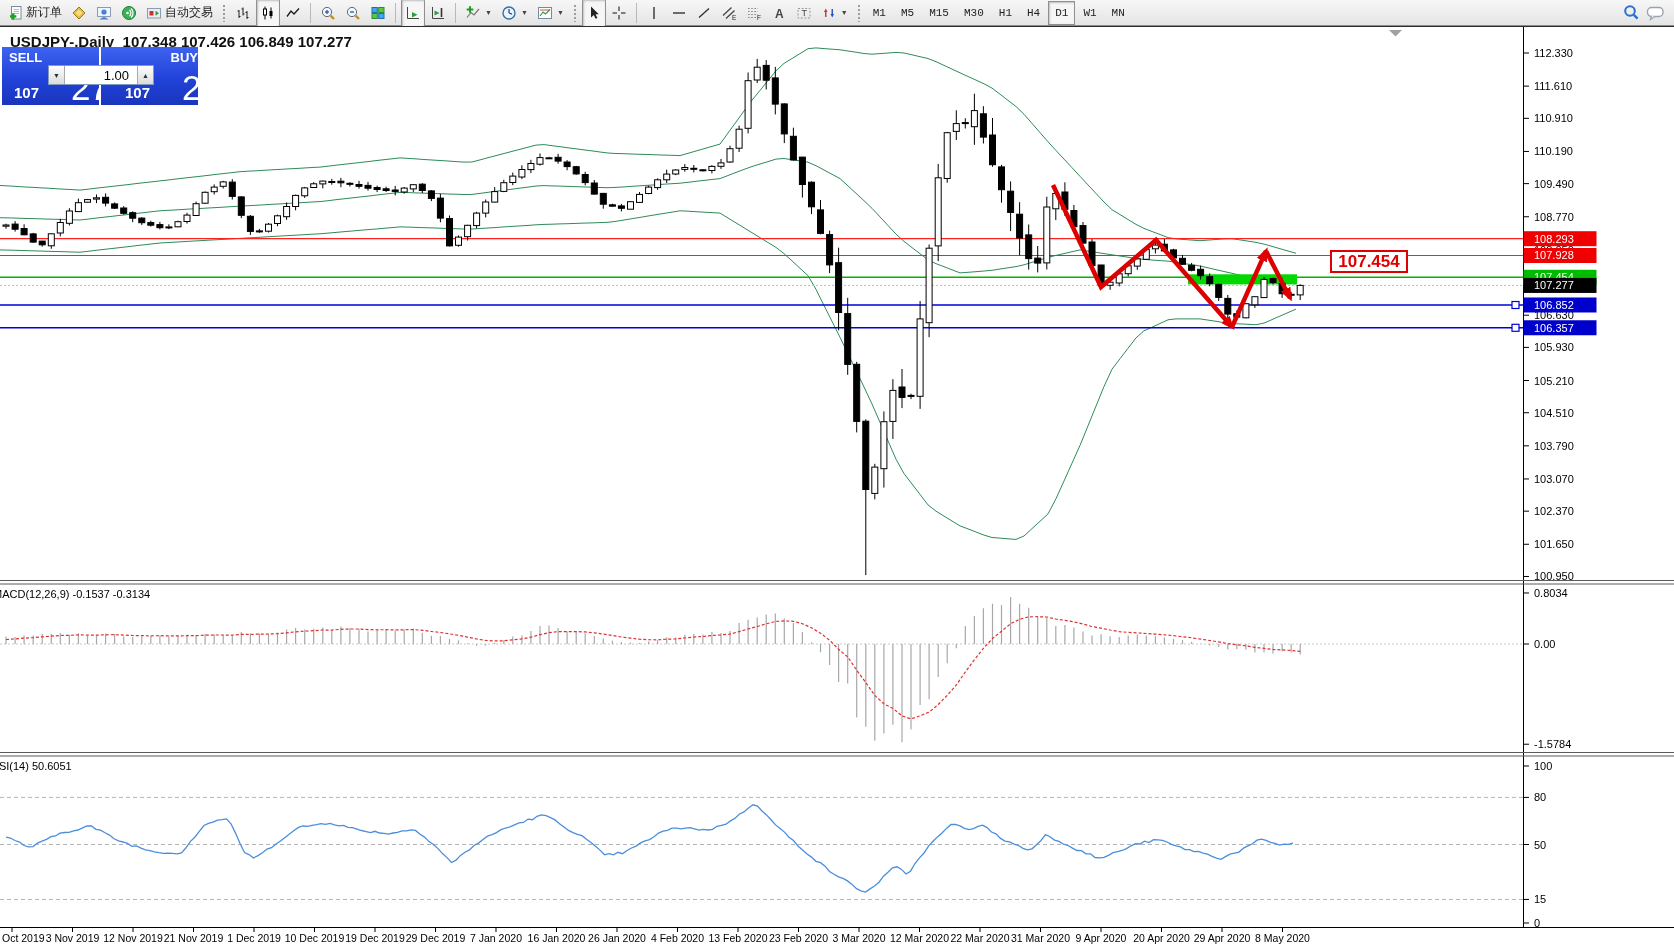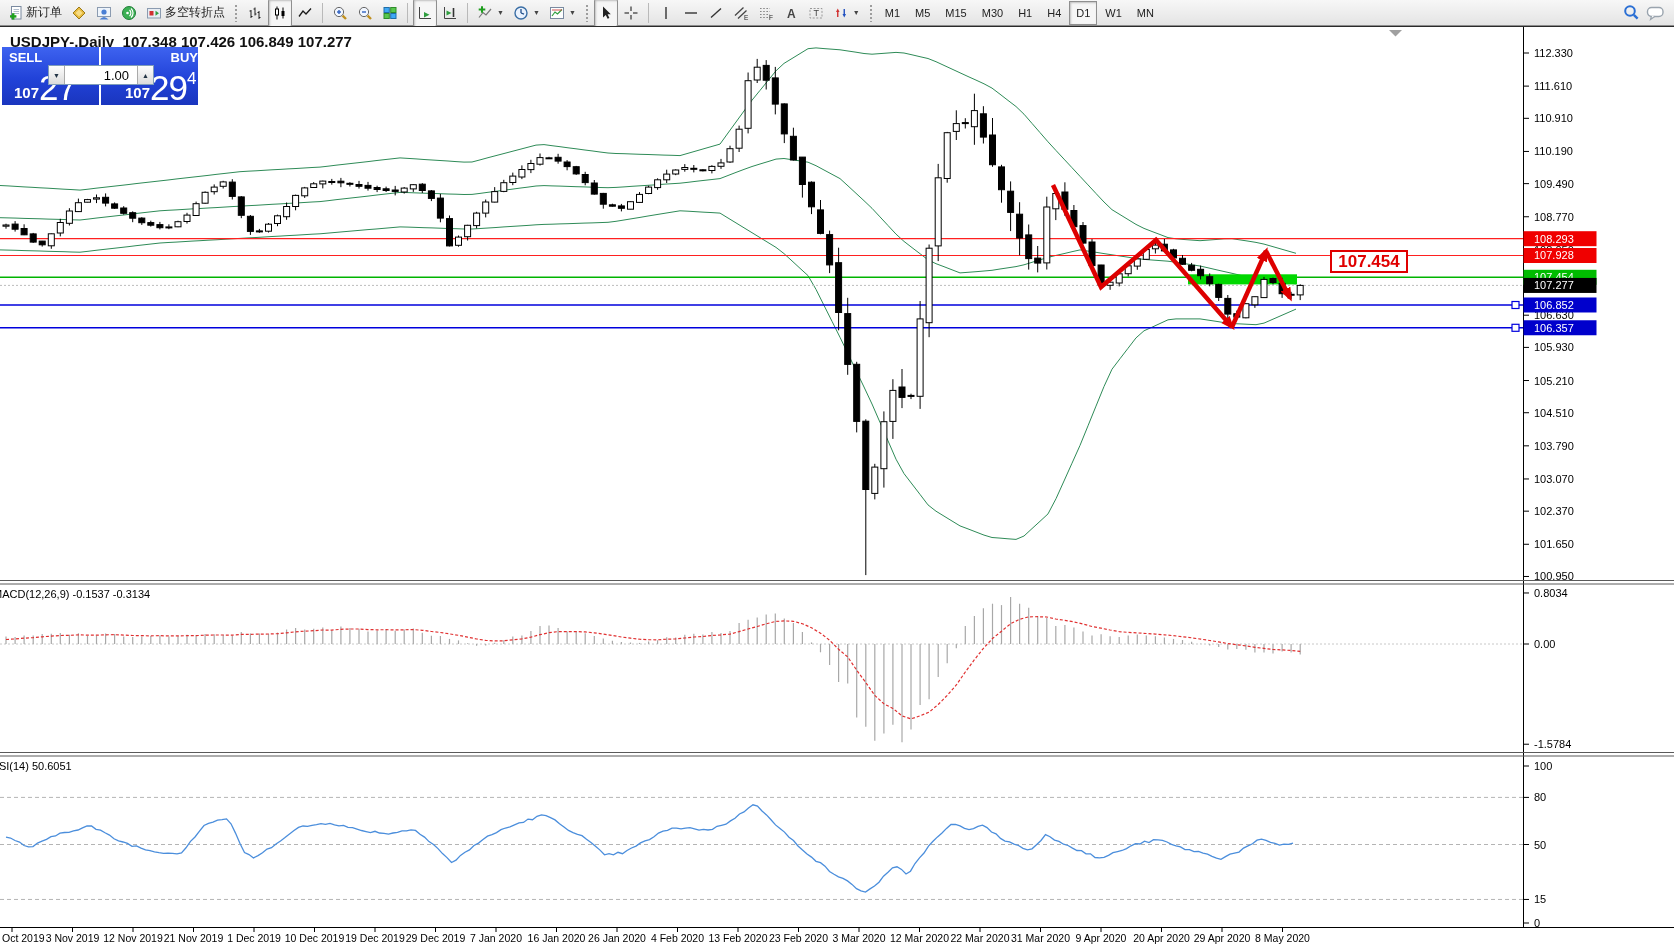--- a/index.html
+++ b/index.html
@@ -10,34 +10,34 @@
     background:linear-gradient(#f7f7f7,#e4e4e4);border-bottom:1px solid #8c8c8c;
     display:flex;align-items:center;padding:0 3px;gap:1px;}
   .tb{display:inline-flex;align-items:center;gap:3px;height:22px;padding:2px 3px;border:1px solid transparent;
     border-radius:2px;font-size:12px;color:#222;cursor:default;flex:0 0 auto;}
   .tb.active{background:#f6f6f6;border:1px solid #8f8f8f;box-shadow:inset 1px 1px 2px rgba(0,0,0,.22);}
   .tb svg{display:block;}
   .caret{font-size:7px;color:#444;line-height:1;margin-left:1px;}
   .sep{width:1px;height:20px;background:#b9b9b9;margin:0 4px;flex:0 0 auto;}
   .grip{width:4px;height:18px;margin:0 4px;flex:0 0 auto;
     background-image:radial-gradient(circle,#9d9d9d 1px,transparent 1.3px);background-size:4px 4px;}
-  .tf{font-size:11px;padding:2px 6px;height:18px;display:inline-flex;align-items:center;border:1px solid transparent;color:#222;}
+  .tf{font-size:11px;padding:2px 6px;height:18px;display:inline-flex;align-items:center;border:1px solid transparent;color:#222;font-family:Liberation Mono, monospace;}
   .tf.active{background:#f6f6f6;border:1px solid #8f8f8f;box-shadow:inset 1px 1px 2px rgba(0,0,0,.22);}
   .tb-right{margin-left:auto;display:flex;align-items:center;gap:6px;padding-right:6px;}
   
   .chart-area{position:absolute;top:26px;left:0;width:1674px;height:923px;border-top:1px solid #2b2b2b;background:#fff;}
   #chart{position:absolute;top:0;left:0;}
   .chart-title{position:absolute;left:10px;top:6px;font-size:15px;font-weight:700;color:#111;white-space:pre;}
   
   .trade-panel{position:absolute;left:2px;top:20px;width:196px;height:58px;display:flex;gap:2px;background:#fff;}
   .tp-half{flex:1;background:linear-gradient(#3e63f0 0%,#2142d8 55%,#1a35be 100%);position:relative;color:#fff;}
   .tp-top{position:absolute;top:0;left:0;right:0;height:21px;font-size:13px;font-weight:700;display:flex;align-items:center;}
   .tp-half.sell .tp-top{justify-content:flex-start;padding-left:7px;}
   .tp-half.buy .tp-top{justify-content:flex-end;padding-right:0;}
-  .tp-price{position:absolute;bottom:2px;left:0;right:16px;display:flex;align-items:flex-end;padding-left:12px;color:#fff;}
+  .tp-price{position:absolute;bottom:2px;left:0;right:16px;display:flex;align-items:flex-end;padding-left:12px;color:#fff;gap:32px;}
   .tp-pre{font-size:15px;font-weight:700;line-height:1;margin-bottom:3px;}
   .tp-big{font-size:35px;font-weight:400;line-height:0.86;letter-spacing:-1px;}
   .tp-sup{font-size:17px;font-weight:400;line-height:1;margin-bottom:16px;}
   .vol-box{position:absolute;left:46px;top:18px;width:106px;height:20px;display:flex;z-index:5;border:1px solid #7f9db9;background:#eab308;box-sizing:border-box;}
   .vol-btn{width:16px;background:linear-gradient(#fdfdfd,#dcdcdc);border:none;border-right:1px solid #aaa;font-size:7px;color:#234;padding:0;cursor:default;display:flex;align-items:center;justify-content:center;}
   .vol-btn.up{border-right:none;border-left:1px solid #aaa;}
   .vol-input{flex:1;border:none;outline:none;font-size:13px;text-align:right;padding:0 8px 0 0;font-family:"Liberation Sans",sans-serif;min-width:0;}
   
   .price-callout{position:absolute;left:1330px;top:223px;width:74px;height:19px;line-height:19px;text-align:center;
     background:#fff;border:2px solid #e00000;color:#e00000;font-size:17px;font-weight:700;}
@@ -82,21 +82,21 @@
           <path d="M8.5 5 A4 4 0 0 1 8.5 11" fill="none" stroke="#fff" stroke-width="1.2"></path>
           <path d="M10 3.5 A6 6 0 0 1 10 12.5" fill="none" stroke="#fff" stroke-width="1.2"></path>
         </svg>
     </div>
     <div class="tb">
       <svg width="16" height="16">
           <rect x="1.5" y="3.5" width="13" height="9.5" fill="#e8edf3" stroke="#8b9bb0"></rect>
           <rect x="3.5" y="6" width="4" height="4.5" fill="#d03030"></rect>
           <polygon points="9.5,5.8 13,8.2 9.5,10.8" fill="#2f9e3f"></polygon>
         </svg>
-      <span>多空转折点</span>
+      <span>自动交易</span>
     </div>
 
     <div class="grip"></div>
 
     <div class="tb">
       <svg width="16" height="16">
           <g stroke="#222">
             <line x1="4" y1="5" x2="4" y2="13"></line>
             <line x1="2.5" y1="6" x2="4" y2="6"></line>
             <line x1="4" y1="11.5" x2="5.5" y2="11.5"></line>

